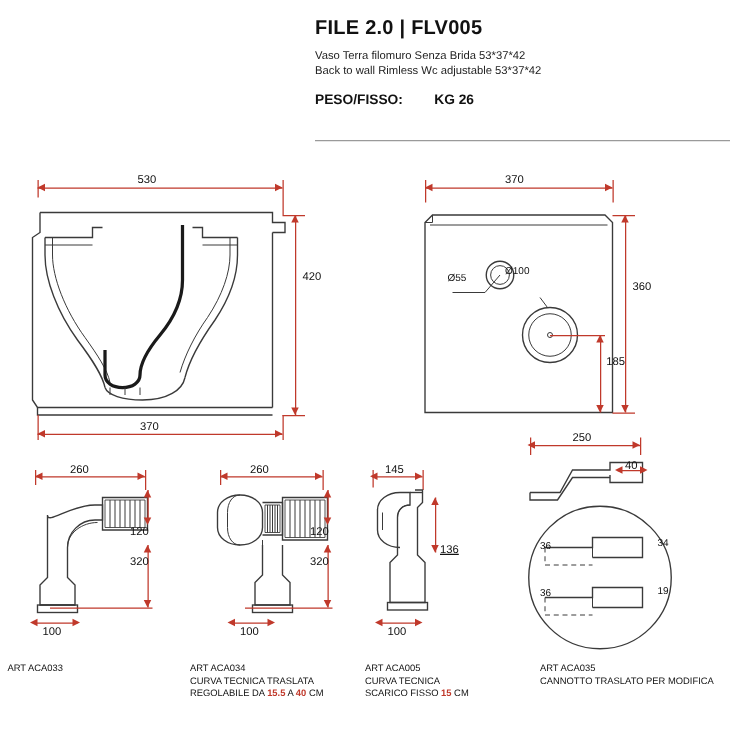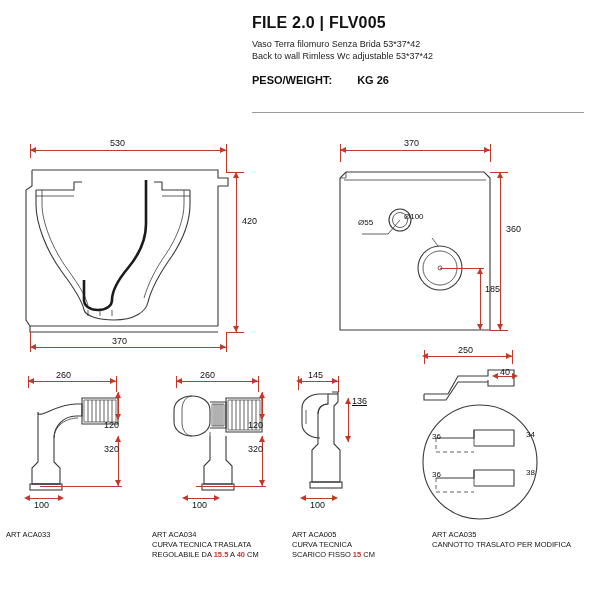--- a/index.html
+++ b/index.html
@@ -51,21 +51,21 @@
 
 <div class="sheet">
 
   <div class="header">
     <div class="title">FILE 2.0 | FLV005</div>
     <div class="subtitle">
       <div>Vaso Terra filomuro Senza Brida  53*37*42</div>
       <div>Back to wall Rimless Wc adjustable  53*37*42</div>
     </div>
     <div class="weight-row">
-      <span>PESO/WEIGHT:</span>
+      <span>PESO/FISSO:</span>
       <span class="kg">KG 26</span>
     </div>
   </div>
   <div class="hdr-rule"></div>
 
   <div>
 
     <div class="ln h red" style="left:30px;top:150px;width:196px;"></div>
     <div class="arrowL" style="left:30px;top:147px;"></div>
     <div class="arrowR" style="left:220px;top:147px;"></div>
@@ -259,21 +259,21 @@
       <path class="stroke" d="M36,4 L46,4"></path>
       <path class="stroke-thin" d="M26,24 C26,18 30,14 36,14"></path>
       <path class="stroke" d="M10,18 L10,34 C10,42 18,48 28,48"></path>
       <path class="stroke-thin" d="M14,20 L14,34"></path>
       <rect class="stroke" x="18" y="92" width="32" height="6"></rect>
     </svg>
 
     <div class="ln v red" style="left:348px;top:398px;height:44px;"></div>
     <div class="arrowU" style="left:345px;top:398px;"></div>
     <div class="arrowD" style="left:345px;top:436px;"></div>
-    <div class="dimtxt" style="left:352px;top:396px;text-decoration:underline;">136</div>
+    <div class="dimtxt" style="left:352px;top:434px;text-decoration:underline;">136</div>
 
     <div class="ln h red" style="left:304px;top:498px;width:32px;"></div>
     <div class="arrowL" style="left:300px;top:495px;"></div>
     <div class="arrowR" style="left:332px;top:495px;"></div>
     <div class="dimtxt" style="left:310px;top:500px;">100</div>
 
     <div class="caption" style="left:292px;top:530px;width:120px;">
       <div class="code">ART ACA005</div>
       <div>CURVA TECNICA</div>
       <div>
@@ -307,21 +307,21 @@
       <path class="stroke" d="M18,34 L56,34 L56,26 L96,26 L96,42 L56,42"></path>
       <path class="stroke-dash" d="M18,34 L18,48 L56,48"></path>
       <path class="stroke" d="M18,74 L56,74 L56,66 L96,66 L96,82 L56,82"></path>
       <path class="stroke-dash" d="M18,74 L18,88 L56,88"></path>
       <path class="stroke-thin" d="M56,26 L56,42 M56,66 L56,82"></path>
     </svg>
 
     <div class="tiny" style="left:432px;top:432px;">36</div>
     <div class="tiny" style="left:526px;top:430px;">34</div>
     <div class="tiny" style="left:432px;top:470px;">36</div>
-    <div class="tiny" style="left:526px;top:468px;">38</div>
+    <div class="tiny" style="left:526px;top:468px;">19</div>
 
     <div class="caption" style="left:418px;top:530px;width:172px;margin-left:14px;">
       <div class="code">ART ACA035</div>
       <div>CANNOTTO TRASLATO PER MODIFICA</div>
     </div>
   </div>
 
 </div>
 
 </body></html>

